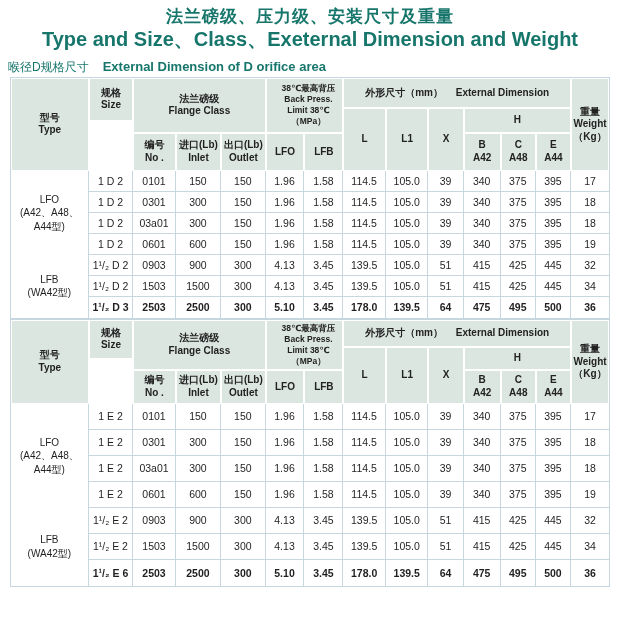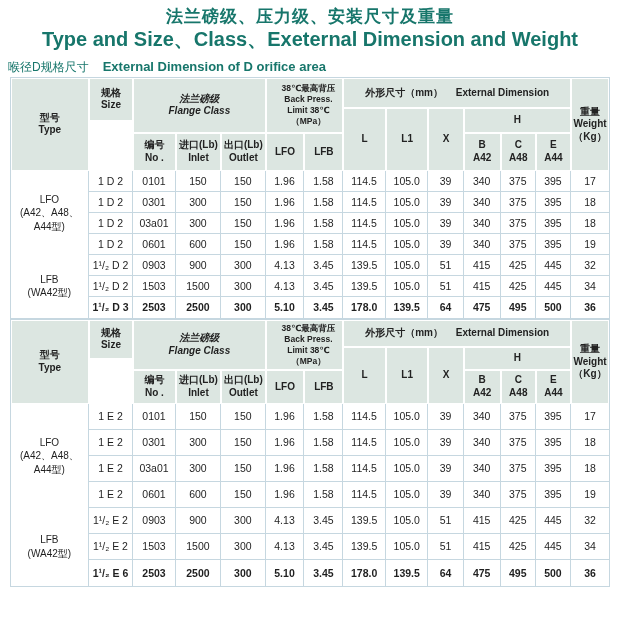--- a/index.html
+++ b/index.html
@@ -57,21 +57,21 @@
     line-height:1.25;
     color:#222;
   }
   .hcell.small{font-size:8.5px;line-height:1.3;padding-left:8px;}
   .hcell.sizeval{background:var(--size-bg);font-weight:400;font-size:10px;}
 
   
   .c-type  {grid-column:1;grid-row:1/5;}
   .c-sizel {grid-column:2;grid-row:1/3;}
   .c-sizev {grid-column:2;grid-row:3/5;}
-  .c-flange{grid-column:3/6;grid-row:1/4;font-style:italic;}
+  .c-flange{grid-column:3/6;grid-row:1/4;}
   .c-no    {grid-column:3;grid-row:4;}
   .c-inlet {grid-column:4;grid-row:4;}
   .c-outlet{grid-column:5;grid-row:4;}
   .c-press {grid-column:6/8;grid-row:1/4;}
   .c-lfo   {grid-column:6;grid-row:4;}
   .c-lfb   {grid-column:7;grid-row:4;}
   .c-dim   {grid-column:8/14;grid-row:1;}
   .c-l     {grid-column:8;grid-row:2/5;}
   .c-l1    {grid-column:9;grid-row:2/5;}
   .c-x     {grid-column:10;grid-row:2/5;}

